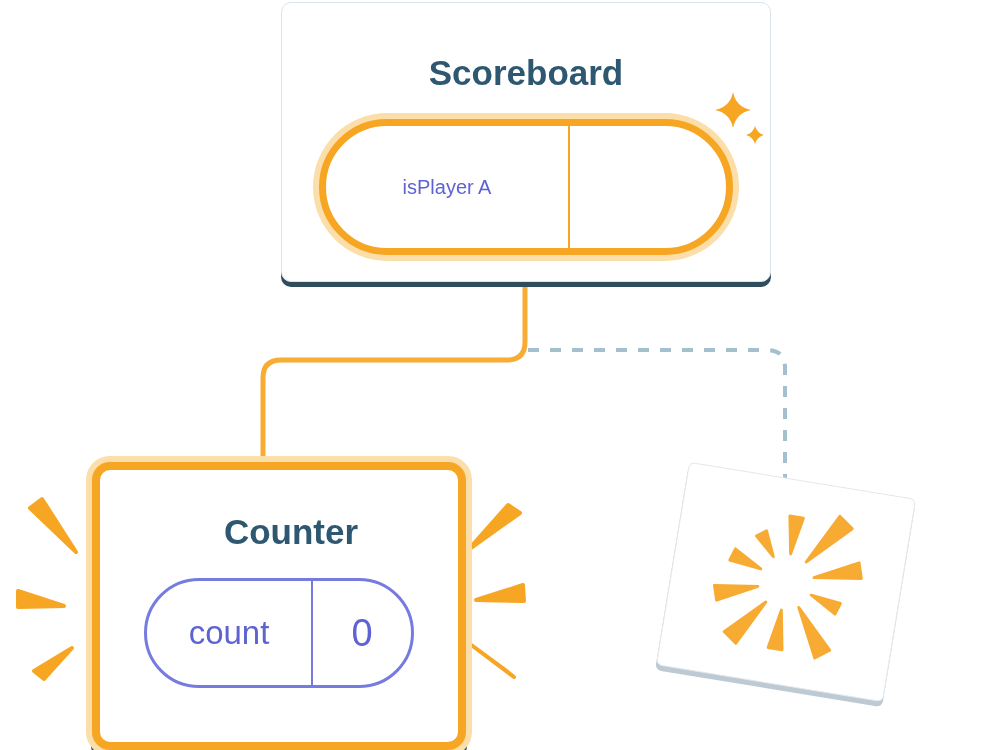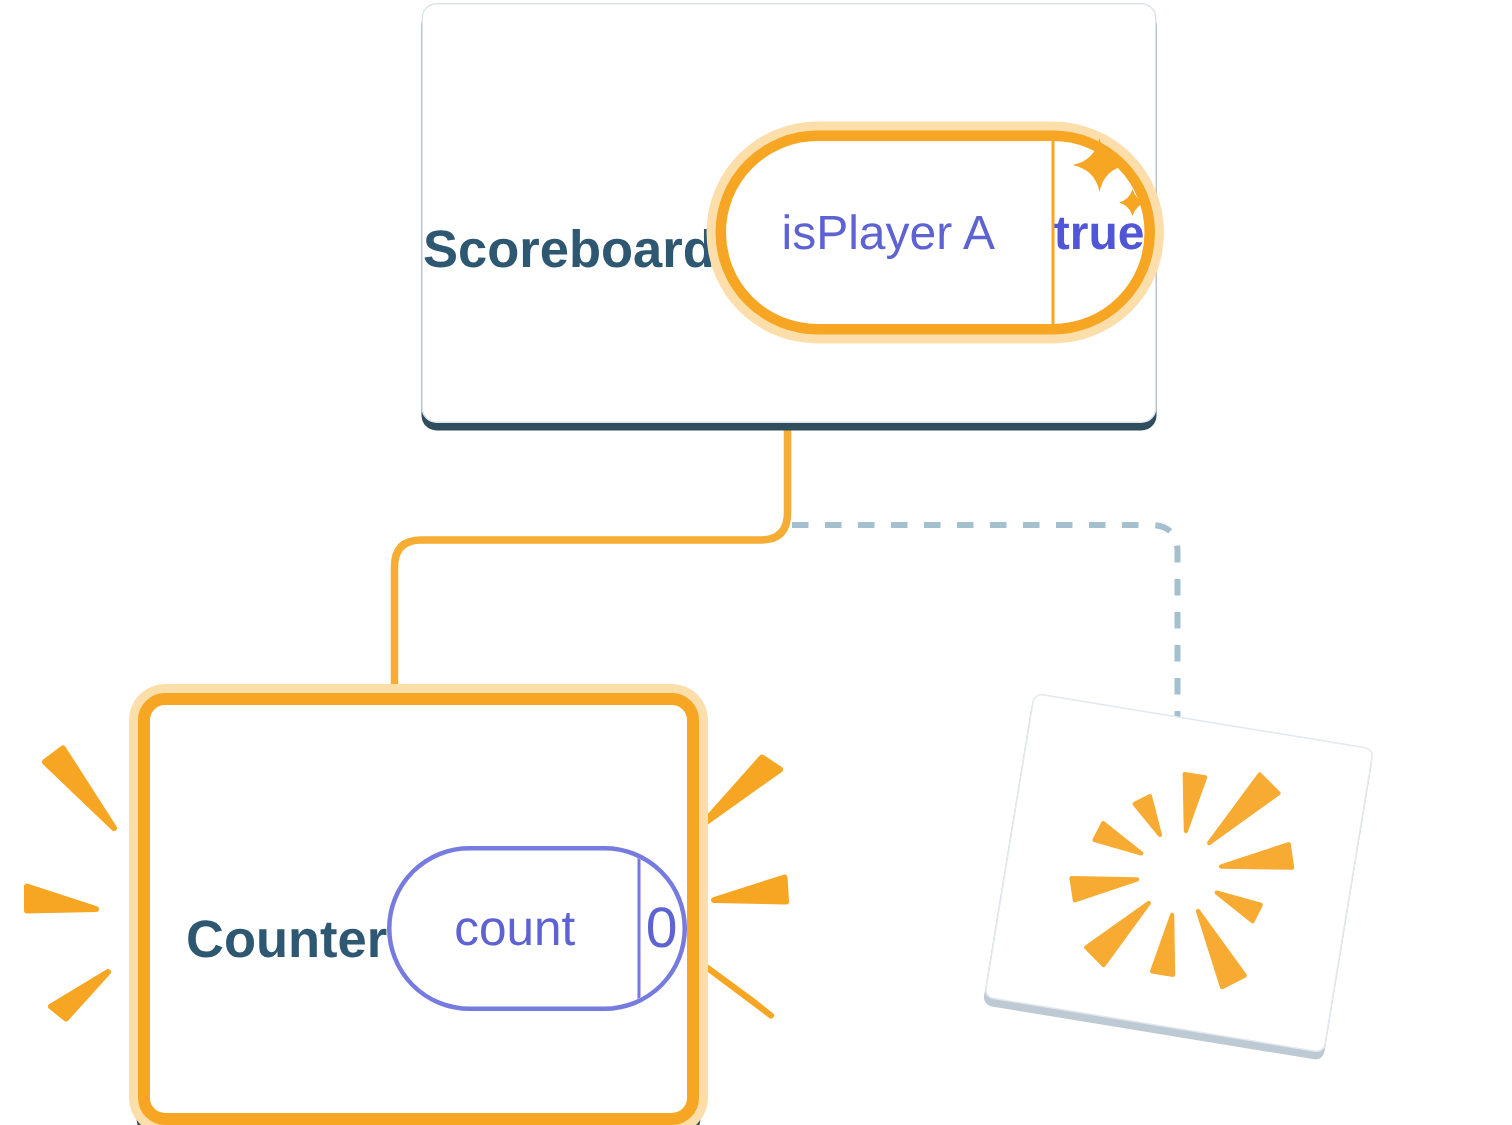--- a/index.html
+++ b/index.html
@@ -12,21 +12,21 @@
     background: #ffffff;
     overflow: hidden;
   }
 
   .connectors { position: absolute; left: 0; top: 0; }
 
   .card {
     position: absolute;
     background: #ffffff;
     display: flex;
-    flex-direction: row;
+    flex-direction: column;
     align-items: center;
   }
 
   
   .scoreboard-card {
     left: 281px; top: 2px;
     width: 488px; height: 278px;
     border: 1px solid #DCE4EB;
     border-radius: 10px;
     box-shadow: 0 5px 0 #2F4D5D;
@@ -37,21 +37,21 @@
   .pill { display: flex; align-items: stretch; background: #ffffff; overflow: hidden; }
   .pill-name, .pill-value { display: flex; align-items: center; justify-content: center; }
 
   .prop-pill {
     margin-top: 26px;
     width: 400px; height: 122px;
     border: 7px solid #F6A623;
     border-radius: 70px;
     box-shadow: 0 0 0 6px #FBDEA9;
   }
-  .prop-pill .pill-name { width: 242px; font-size: 32px; color: #5E63D2; }
+  .prop-pill .pill-name { width: 242px; font-size: 20px; color: #5E63D2; }
   .prop-pill .pill-divider { width: 2px; background: #F6A623; }
   .prop-pill .pill-value { flex: 1; font-size: 32px; font-weight: bold; color: #5156D6; }
 
   .sparkle { position: absolute; left: 705px; top: 88px; }
 
   
   .counter-card {
     left: 92px; top: 462px;
     width: 358px; height: 272px;
     border: 8px solid #F6A623;
@@ -105,21 +105,20 @@
       <polygon points="476,600 523,585 524,601"></polygon>
       <polygon points="470,644 504,669 514,677"></polygon>
     </g>
   </svg>
 
   <div class="card scoreboard-card">
     <div class="card-title">Scoreboard</div>
     <div class="pill prop-pill">
       <span class="pill-name">isPlayer A</span>
       <span class="pill-divider"></span>
-      <span class="pill-value">true</span>
     </div>
   </div>
 
   <svg class="sparkle" width="70" height="70" viewBox="0 0 70 70">
     <path d="M28 4 Q31 19 46 22 Q31 25 28 40 Q25 25 10 22 Q25 19 28 4 Z" fill="#F6A623"></path>
     <path d="M50 38 Q52 45 59 47 Q52 49 50 56 Q48 49 41 47 Q48 45 50 38 Z" fill="#F6A623"></path>
   </svg>
 
   <div class="card counter-card">
     <div class="card-title">Counter</div>

